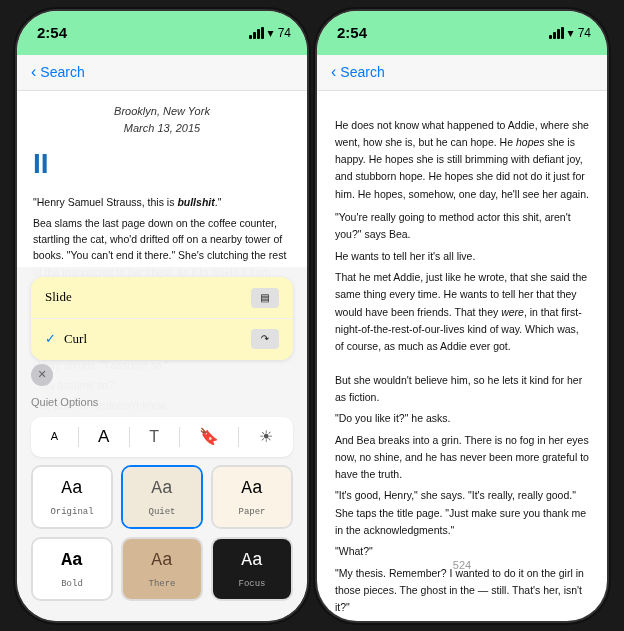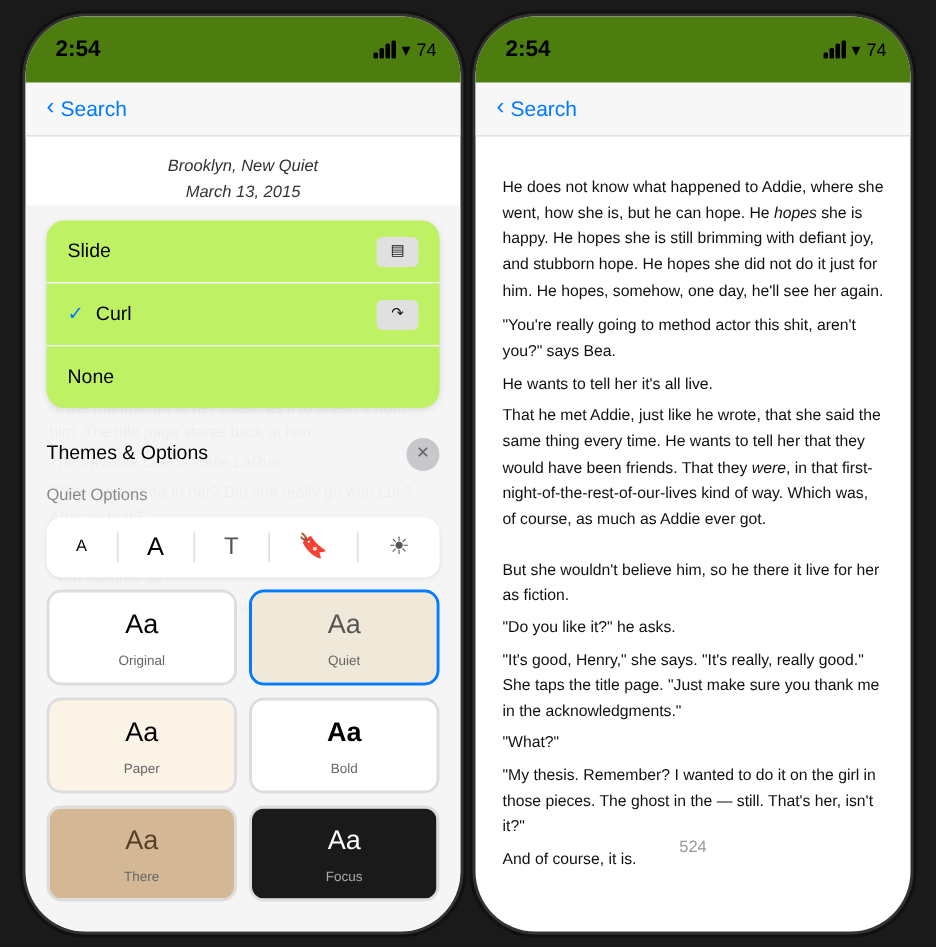--- a/index.html
+++ b/index.html
@@ -31,21 +31,21 @@
       background: #fff;
       border-radius: 40px;
       overflow: hidden;
       position: relative;
       box-shadow: 0 0 0 2px #333, 0 0 0 4px #111;
     }
 
     
     .status-bar {
       height: 44px;
-      background: #4d7c0f;
+      background: #86efac;
       display: flex;
       align-items: center;
       justify-content: space-between;
       padding: 0 16px 0 20px;
       position: relative;
     }
 
     .status-time {
       font-size: 15px;
       font-weight: 600;
@@ -157,25 +157,26 @@
       position: absolute;
       bottom: 0;
       left: 0;
       right: 0;
       background: rgba(245,245,245,0.97);
       border-radius: 0 0 40px 40px;
       padding: 10px 14px 20px;
     }
 
     .slide-options {
-      background: #bef264;
+      background: #fef9c3;
       border-radius: 12px;
       overflow: hidden;
-      margin-bottom: 20px;
+      margin-bottom: 4px;
       box-shadow: 0 1px 4px rgba(0,0,0,0.1);
+      font-family: Liberation Serif, serif;
     }
 
     .slide-option-row {
       display: flex;
       align-items: center;
       justify-content: space-between;
       padding: 10px 14px;
       border-bottom: 1px solid #f0f0f0;
     }
     .slide-option-row:last-child { border-bottom: none; }
@@ -257,22 +258,23 @@
     }
 
     .aa-icon {
       font-size: 16px;
       color: #555;
     }
 
     
     .themes-grid {
       display: grid;
-      grid-template-columns: repeat(2, 1fr);
+      grid-template-columns: repeat(3, 1fr);
       gap: 8px;
+      font-family: Liberation Mono, monospace;
     }
 
     .theme-card {
       border-radius: 10px;
       overflow: hidden;
       border: 2px solid transparent;
       cursor: pointer;
     }
     .theme-card.selected {
       border: 2px solid #007aff;
@@ -351,21 +353,21 @@
 
     <div class="nav-bar">
       <div class="nav-back">
         <span class="chevron-left">‹</span>
         <span>Search</span>
       </div>
     </div>
 
     <div class="book-content">
       <div class="book-header">
-        <div>Brooklyn, New Quiet</div>
+        <div>Brooklyn, New York</div>
         <div>March 13, 2015</div>
       </div>
       <div class="chapter-num">II</div>
       <div class="book-text">
         <p>"Henry Samuel Strauss, this is <span class="bold-italic">bullshit</span>."</p>
         <p>Bea slams the last page down on the coffee counter, startling the cat, who'd drifted off on a nearby tower of books. "You can't end it there." She's clutching the rest of the manuscript to her chest, as if to shield it from him. The title page stares back at him.</p>
         <p class="italic">The Invisible Life of Addie LaRue.</p>
         <p>"What happened to her? Did she really go with Luc? After all that?"</p>
         <p>Henry shrugs. "I assume so."</p>
         <p>"You assume so?"</p>
@@ -377,27 +379,23 @@
         <div class="slide-options">
           <div class="slide-option-row">
             <span class="option-label">Slide</span>
             <div class="option-icon">▤</div>
           </div>
           <div class="slide-option-row">
             <span class="option-check">✓</span>
             <span class="option-label" style="flex:1">Curl</span>
             <div class="option-icon">↷</div>
           </div>
-          <div class="slide-option-row">
-            <span class="option-label">None</span>
-          </div>
         </div>
 
         <div class="themes-header">
-          <span class="themes-title">Themes &amp; Options</span>
           <div class="close-btn">✕</div>
         </div>
         <div style="font-size:11px;color:#888;margin-bottom:6px;">Quiet Options</div>
 
         <div class="aa-toolbar">
           <span class="aa-btn small" style="font-size:11px;font-weight:500;">A</span>
           <div class="aa-divider"></div>
           <span class="aa-btn large" style="font-size:17px;font-weight:500;">A</span>
           <div class="aa-divider"></div>
           <span class="aa-icon">T</span>
@@ -472,22 +470,23 @@
         <span class="chevron-left">‹</span>
         <span>Search</span>
       </div>
     </div>
 
     <div class="right-book-content">
       <p style="margin-bottom:6px;">He does not know what happened to Addie, where she went, how she is, but he can hope. He <em>hopes</em> she is happy. He hopes she is still brimming with defiant joy, and stubborn hope. He hopes she did not do it just for him. He hopes, somehow, one day, he'll see her again.</p>
       <p style="margin-bottom:4px;">"You're really going to method actor this shit, aren't you?" says Bea.</p>
       <p style="margin-bottom:4px;">He wants to tell her it's all live.</p>
       <p style="margin-bottom:16px;">That he met Addie, just like he wrote, that she said the same thing every time. He wants to tell her that they would have been friends. That they <em>were</em>, in that first-night-of-the-rest-of-our-lives kind of way. Which was, of course, as much as Addie ever got.</p>
-      <p style="margin-bottom:4px;">But she wouldn't believe him, so he there it live for her as fiction.</p>
+      <p style="margin-bottom:4px;">But she wouldn't believe him, so he lets it kind for her as fiction.</p>
       <p style="margin-bottom:4px;">"Do you like it?" he asks.</p>
+      <p style="margin-bottom:4px;">And Bea breaks into a grin. There is no fog in her eyes now, no shine, and he has never been more grateful to have the truth.</p>
       <p style="margin-bottom:4px;">"It's good, Henry," she says. "It's really, really good." She taps the title page. "Just make sure you thank me in the acknowledgments."</p>
       <p style="margin-bottom:4px;">"What?"</p>
       <p style="margin-bottom:4px;">"My thesis. Remember? I wanted to do it on the girl in those pieces. The ghost in the — still. That's her, isn't it?"</p>
       <p style="margin-bottom:4px;">And of course, it is.</p>
 
     </div>
 
     <div class="page-number">524</div>
   </div>
 

